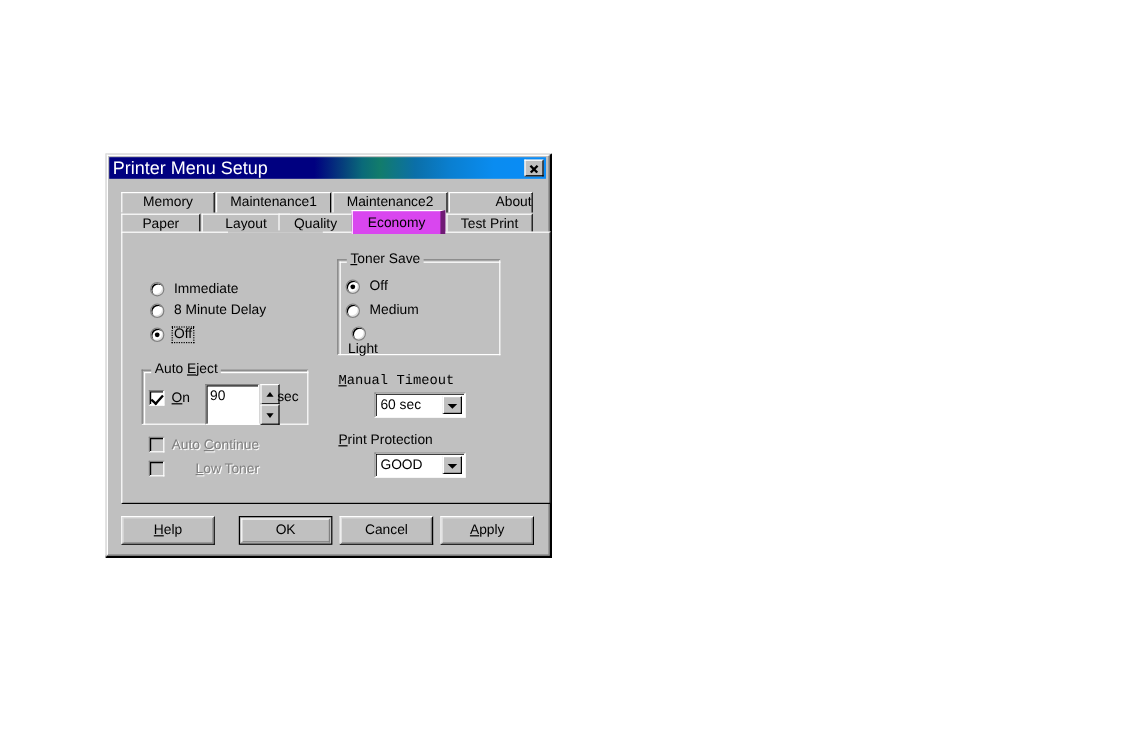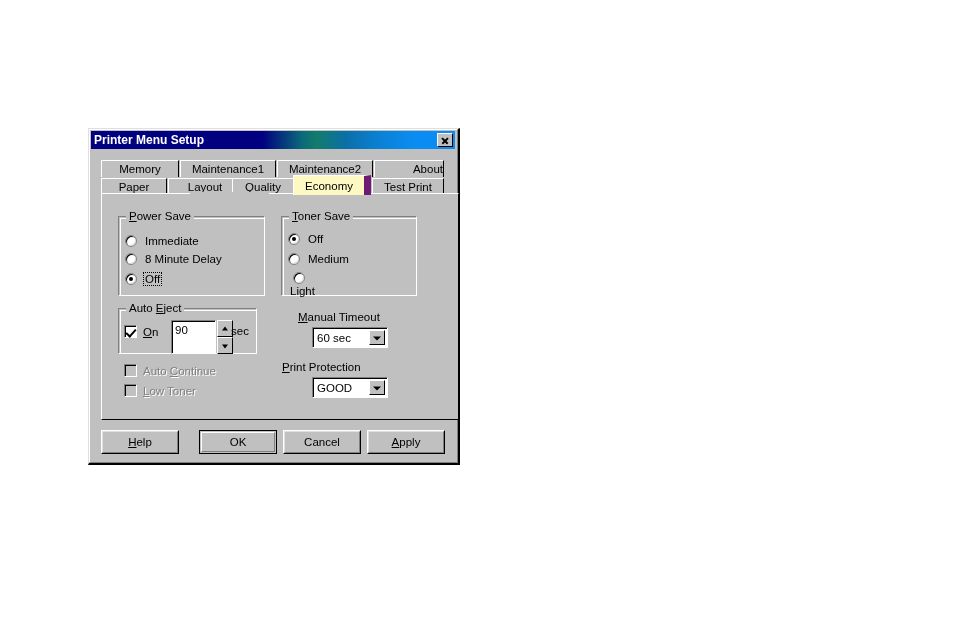--- a/index.html
+++ b/index.html
@@ -49,22 +49,22 @@
         #000080 0%, #000080 47%,
         #0a6a79 58%, #127c6b 62%,
         #0b6fa8 70%, #0a7fd0 78%,
         #0a8cf0 88%, #0a8cf8 100%);
     display: flex;
     align-items: center;
     overflow: hidden;
   }
   .titlebar-text {
     color: #ffffff;
-    font-size: 12px;
-    font-weight: bold;
+    font-size: 15px;
+    font-weight: normal;
     margin-left: 3px;
     letter-spacing: 0px;
     white-space: nowrap;
     text-shadow: none;
   }
   .titlebar-spacer { flex: 1 1 auto; }
   .close-btn {
     width: 16px;
     height: 14px;
     margin-right: 2px;
@@ -107,22 +107,22 @@
     cursor: default;
     height: 17px;
     user-select: none;
   }
   .tab.row1 { top: 160px; }
   .tab.row2 { top: 178px; }
   .tab.selected {
     top: 175px;
     height: 20px;
     z-index: 30;
-    border-right: 7px solid #701a75;
-    background: #fef9c3;
+    border-right: 4px solid #701a75;
+    background: #d946ef;
   }
   .tab .tlabel { pointer-events: none; }
 
   
   #panel {
     position: absolute;
     left: 101px;
     top: 193px;
     width: 358px;
     height: 227px;
@@ -447,23 +447,20 @@
 </div>
 <div class="tab selected" style="left:293px; width:78px;">
   <span class="tlabel">Economy</span>
 </div>
 <div class="tab row2" style="left:372px; width:72px;">
   <span class="tlabel">Test Print</span>
 </div>
 
 <div id="panel">
 
-  <div class="groupbox" style="left:16px; top:22px; width:147px; height:80px;">
-    <span class="group-title"><u>P</u>ower Save</span>
-  </div>
   <div class="radio-row" style="left:23px; top:40px;align-items:center;">
     <span class="radio-mark"></span>
     <span class="radio-label">Immediate</span>
   </div>
   <div class="radio-row" style="left:23px; top:58px;">
     <span class="radio-mark"></span>
     <span class="radio-label">8 Minute Delay</span>
   </div>
   <div class="radio-row" style="left:23px; top:78px;">
     <span class="radio-mark checked"></span>
@@ -503,26 +500,26 @@
           <span class="arrow"></span>
         </div>
     </div>
   </div>
   <span class="plain-label" style="left:129px; top:131px;">sec</span>
 
   <div class="check-row disabled" style="left:22px; top:170px;">
     <span class="check-mark"></span>
     <span class="check-label">Auto <u>C</u>ontinue</span>
   </div>
-  <div class="check-row disabled" style="left:22px; top:190px;">
+  <div class="check-row disabled" style="left:22px; top:190px;gap:20px;">
     <span class="check-mark"></span>
     <span class="check-label"><u>L</u>ow Toner</span>
   </div>
 
-  <span class="plain-label" style="left:196px; top:117px;"><u>M</u>anual Timeout</span>
+  <span class="plain-label" style="left:180px; top:117px;font-family:Liberation Mono, monospace;"><u>M</u>anual Timeout</span>
   <div class="combo" style="left:210px; top:133px; width:76px;">
     <span class="combo-value">60 sec</span>
     <span class="combo-arrow"></span>
   </div>
 
   <span class="plain-label" style="left:180px; top:167px;"><u>P</u>rint Protection</span>
   <div class="combo" style="left:210px; top:183px; width:76px;">
     <span class="combo-value">GOOD</span>
     <span class="combo-arrow"></span>
   </div>

